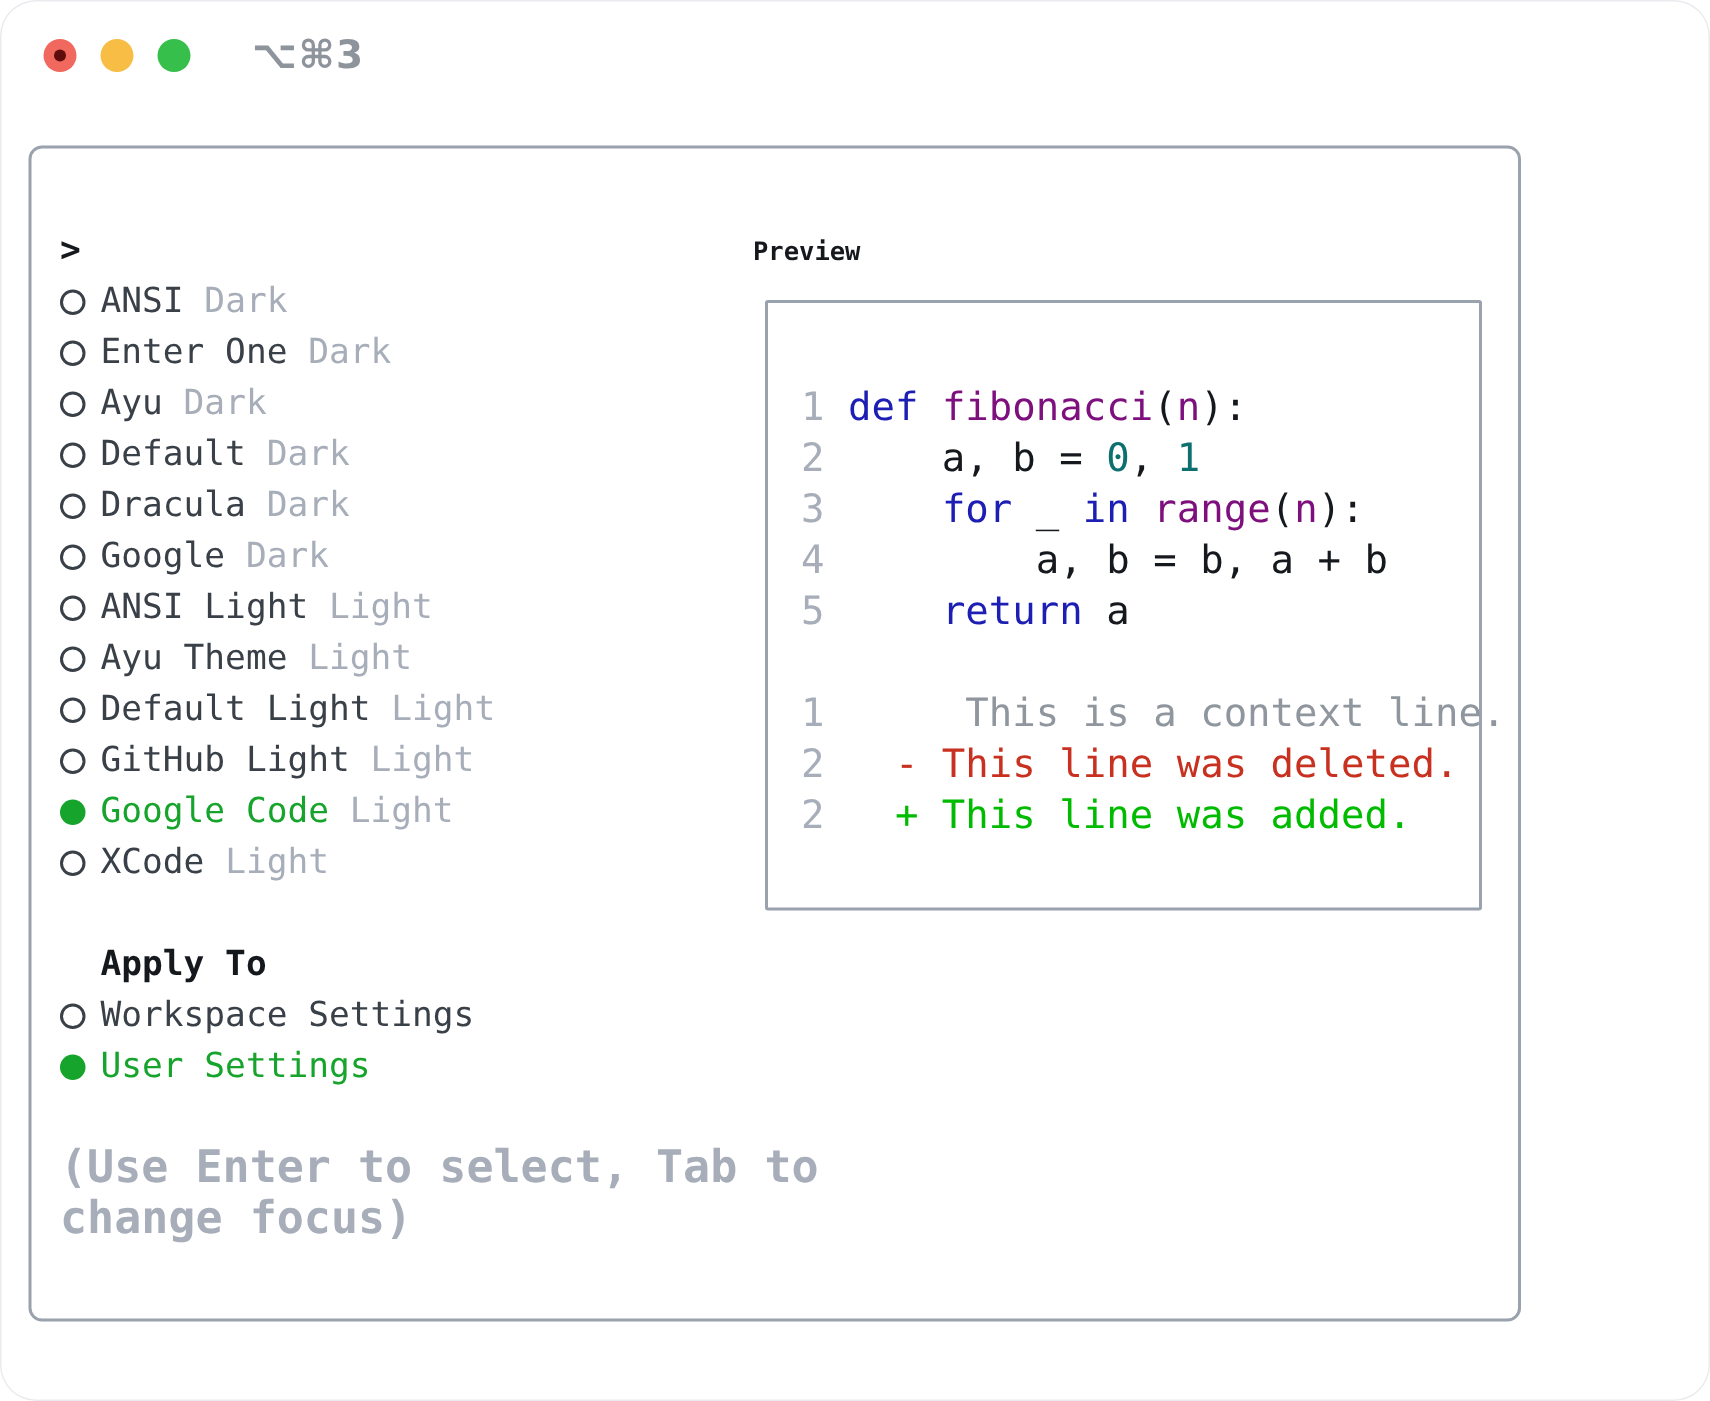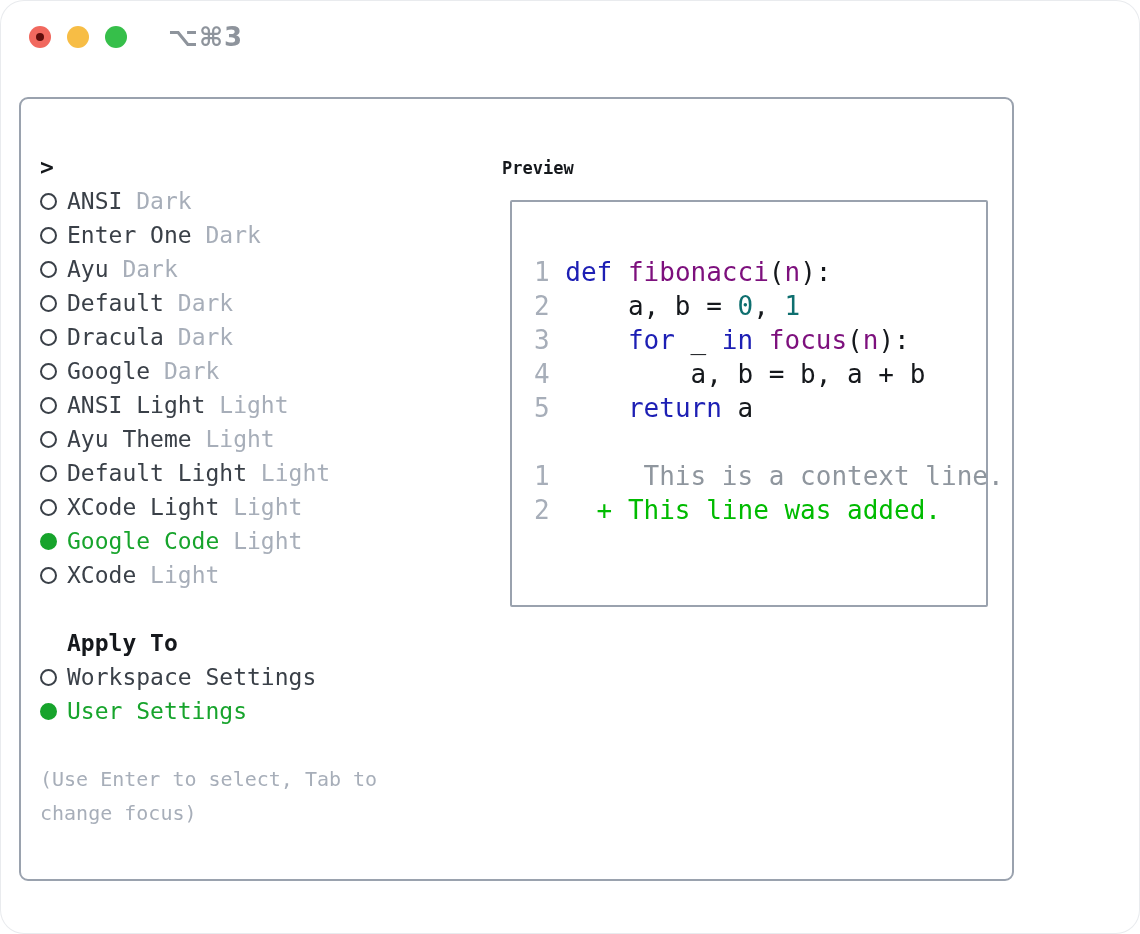--- a/index.html
+++ b/index.html
@@ -49,21 +49,21 @@
     width:17px;height:17px;border-radius:50%;
     border:2px solid #3a4048;background:transparent;
   }
   .radio.on{background:var(--accent);border-color:var(--accent);}
   .theme-name{color:var(--itemtext);}
   .theme-variant{color:var(--muted);}
   .row.selected .theme-name{color:var(--accent);}
   .left-col{position:absolute;left:0;top:51px;width:470px;}
   .spacer{height:34px;}
   .help-line{height:34px;line-height:34px;padding-left:19px;
-             font-size:20px;color:var(--muted);white-space:pre;}
+             font-size:30px;color:var(--muted);white-space:pre;font-weight:bold;}
   
   .preview-heading-row{
     position:absolute;left:481px;top:52px;height:34px;line-height:34px;
     font-size:17px;font-weight:700;color:#15181c;
   }
   .preview-box{
     position:absolute;left:489px;top:101px;width:478px;height:407px;
     border:2px solid var(--border);border-radius:2px;background:#fff;
   }
   .code-block{position:absolute;left:22px;top:53px;}
@@ -104,21 +104,21 @@
       <div id="theme-list">
           <div class="row theme-row"><span class="marker"><span class="radio"></span></span><span class="theme-name">ANSI</span><span class="theme-variant"> Dark</span></div>
           <div class="row theme-row"><span class="marker"><span class="radio"></span></span><span class="theme-name">Enter One</span><span class="theme-variant"> Dark</span></div>
           <div class="row theme-row"><span class="marker"><span class="radio"></span></span><span class="theme-name">Ayu</span><span class="theme-variant"> Dark</span></div>
           <div class="row theme-row"><span class="marker"><span class="radio"></span></span><span class="theme-name">Default</span><span class="theme-variant"> Dark</span></div>
           <div class="row theme-row"><span class="marker"><span class="radio"></span></span><span class="theme-name">Dracula</span><span class="theme-variant"> Dark</span></div>
           <div class="row theme-row"><span class="marker"><span class="radio"></span></span><span class="theme-name">Google</span><span class="theme-variant"> Dark</span></div>
           <div class="row theme-row"><span class="marker"><span class="radio"></span></span><span class="theme-name">ANSI Light</span><span class="theme-variant"> Light</span></div>
           <div class="row theme-row"><span class="marker"><span class="radio"></span></span><span class="theme-name">Ayu Theme</span><span class="theme-variant"> Light</span></div>
           <div class="row theme-row"><span class="marker"><span class="radio"></span></span><span class="theme-name">Default Light</span><span class="theme-variant"> Light</span></div>
-          <div class="row theme-row"><span class="marker"><span class="radio"></span></span><span class="theme-name">XCode Light</span><span class="theme-variant"> Light</span></div>
+          <div class="row theme-row"><span class="marker"><span class="radio"></span></span><span class="theme-name">GitHub Light</span><span class="theme-variant"> Light</span></div>
           <div class="row theme-row selected"><span class="marker"><span class="radio on"></span></span><span class="theme-name">Google Code</span><span class="theme-variant"> Light</span></div>
           <div class="row theme-row"><span class="marker"><span class="radio"></span></span><span class="theme-name">XCode</span><span class="theme-variant"> Light</span></div>
         </div>
 
       <div class="spacer"></div>
 
       <div class="row">
         <span class="marker"></span>
         <span class="heading">Apply To</span>
       </div>
@@ -135,24 +135,25 @@
           <div class="help-line">change focus)</div>
         </div>
     </div>
 
     <div class="preview-heading-row">Preview</div>
 
     <div class="preview-box">
       <div id="code-block" class="code-block">
           <div class="pline"><span class="lnum">1</span><span class="tok-kwd">def</span><span class="tok-pln"> </span><span class="tok-typ">fibonacci</span><span class="tok-pln">(</span><span class="tok-typ">n</span><span class="tok-pln">):</span></div>
           <div class="pline"><span class="lnum">2</span><span class="tok-pln">    a, b = </span><span class="tok-lit">0</span><span class="tok-pln">, </span><span class="tok-lit">1</span></div>
-          <div class="pline"><span class="lnum">3</span><span class="tok-pln">    </span><span class="tok-kwd">for</span><span class="tok-pln"> _ </span><span class="tok-kwd">in</span><span class="tok-pln"> </span><span class="tok-typ">focus</span><span class="tok-pln">(</span><span class="tok-typ">n</span><span class="tok-pln">):</span></div>
+          <div class="pline"><span class="lnum">3</span><span class="tok-pln">    </span><span class="tok-kwd">for</span><span class="tok-pln"> _ </span><span class="tok-kwd">in</span><span class="tok-pln"> </span><span class="tok-typ">range</span><span class="tok-pln">(</span><span class="tok-typ">n</span><span class="tok-pln">):</span></div>
           <div class="pline"><span class="lnum">4</span><span class="tok-pln">        a, b = b, a + b</span></div>
           <div class="pline"><span class="lnum">5</span><span class="tok-pln">    </span><span class="tok-kwd">return</span><span class="tok-pln"> a</span></div>
         </div>
       <div id="diff-block" class="diff-block">
           <div class="pline"><span class="lnum">1</span><span class="diff-context">     This is a context line.</span></div>
+          <div class="pline"><span class="lnum">2</span><span class="diff-deleted">  - This line was deleted.</span></div>
           <div class="pline"><span class="lnum">2</span><span class="diff-added">  + This line was added.</span></div>
         </div>
     </div>
 
   </div>
 </div>
 
 </body></html>

